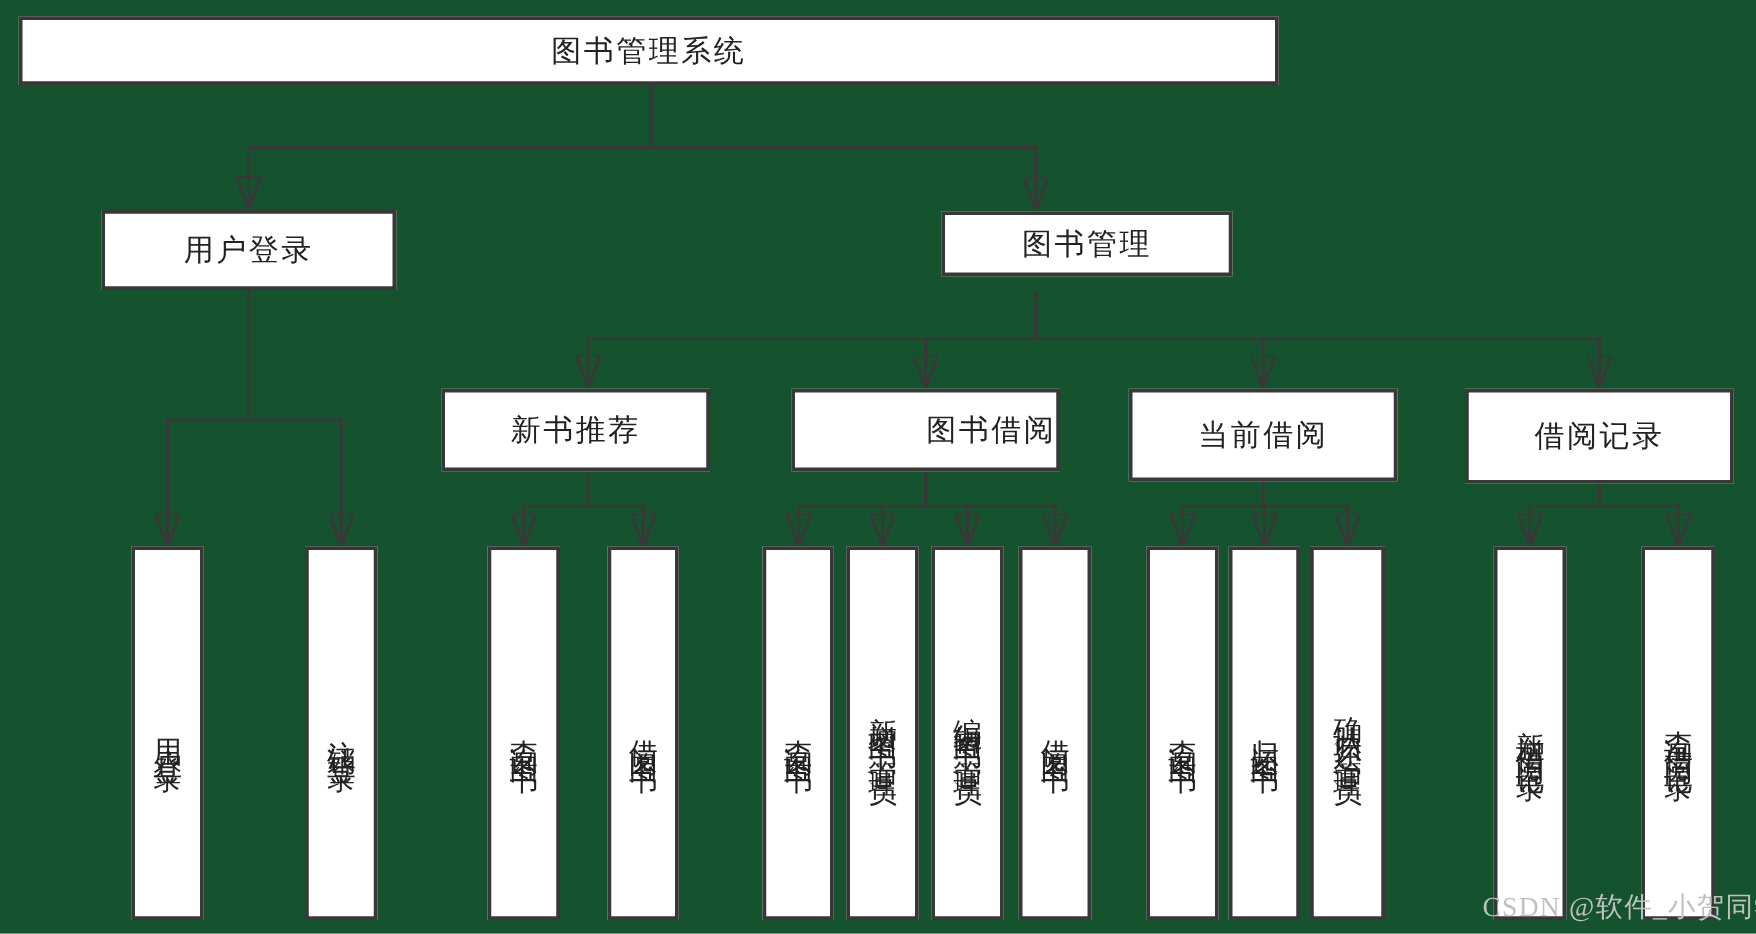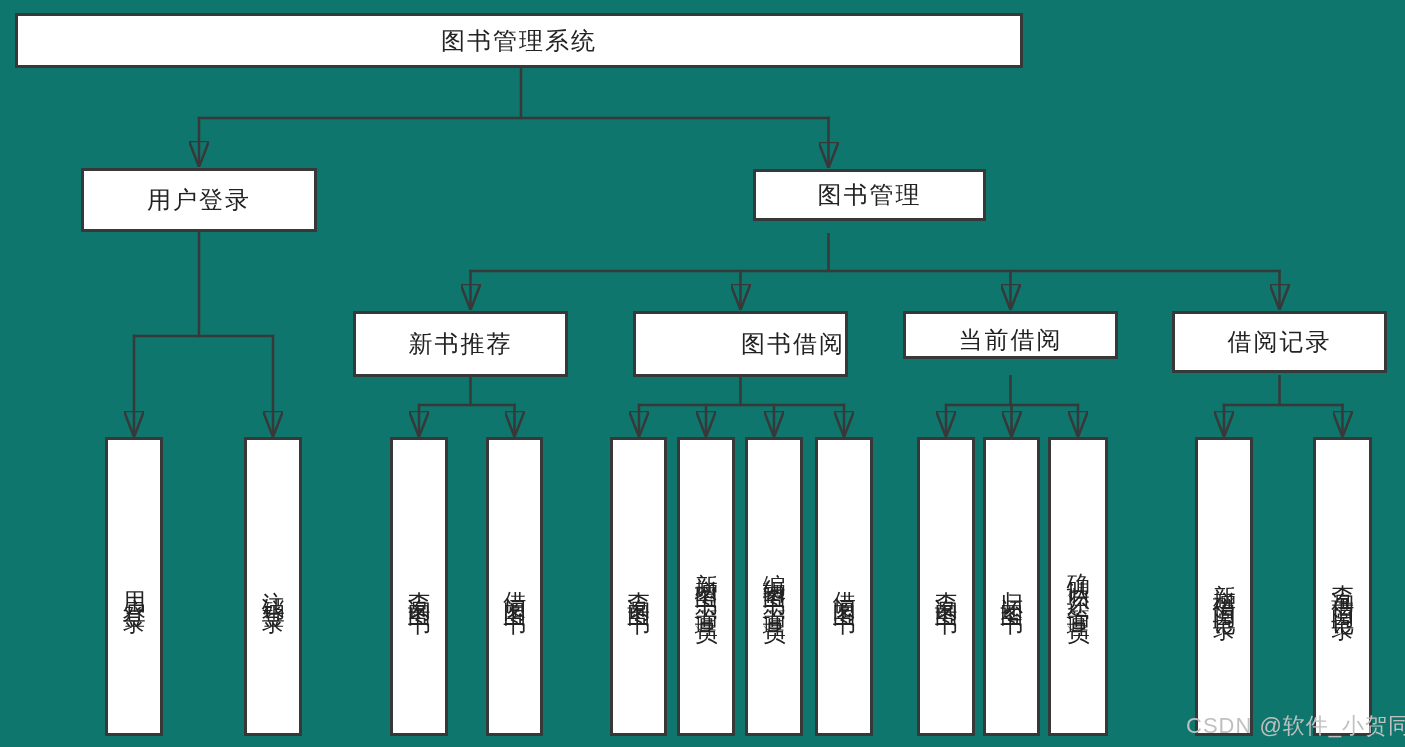--- a/index.html
+++ b/index.html
@@ -4,22 +4,22 @@
 <style>
   html, body {
     margin: 0;
     padding: 0;
     background: #ffffff;
   }
   .canvas {
     position: relative;
     width: 1405px;
     height: 747px;
-    background: #0f766e;
-    font-family: Liberation Sans, sans-serif;
+    background: #14532d;
+    font-family: Liberation Serif, serif;
     overflow: hidden;
   }
   .connectors {
     position: absolute;
     left: 0;
     top: 0;
     width: 1405px;
     height: 747px;
   }
   .connectors path {
@@ -122,24 +122,24 @@
   <div class="node" style="left:753px; top:169px; width:233px; height:52px;">
     <span class="hlabel">图书管理</span>
   </div>
 
   <div class="node" style="left:353px; top:311px; width:215px; height:66px;">
     <span class="hlabel">新书推荐</span>
   </div>
   <div class="node" style="left:633px; top:311px; width:215px; height:66px;justify-content:flex-end;">
     <span class="hlabel">图书借阅</span>
   </div>
-  <div class="node" style="left:903px; top:311px; width:215px; height:48px;align-items:flex-end;">
+  <div class="node" style="left:903px; top:311px; width:215px; height:74px;">
     <span class="hlabel">当前借阅</span>
   </div>
-  <div class="node" style="left:1172px; top:311px; width:215px; height:62px;text-align:center;">
+  <div class="node" style="left:1172px; top:311px; width:215px; height:76px;text-align:center;">
     <span class="hlabel">借阅记录</span>
   </div>
 
   <div class="node leaf" style="left:105px; width:58px;">
     <span class="vtext">用户登录</span>
   </div>
   <div class="node leaf" style="left:244px; width:58px;">
     <span class="vtext">注销登录</span>
   </div>
 

